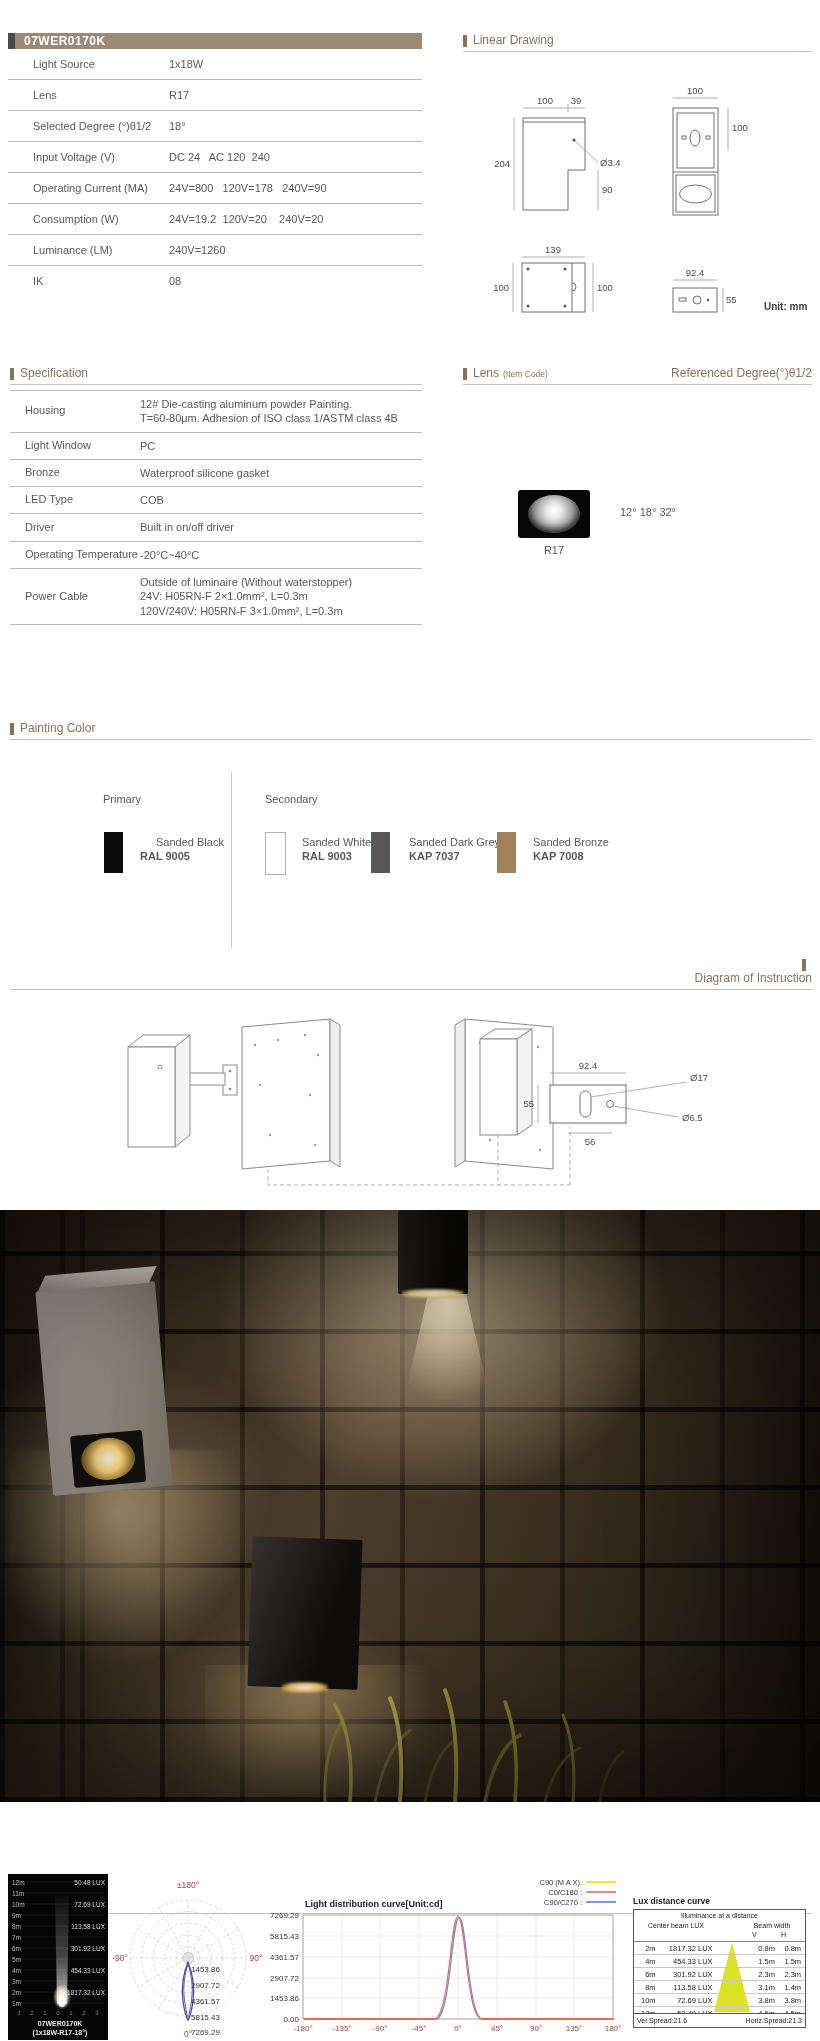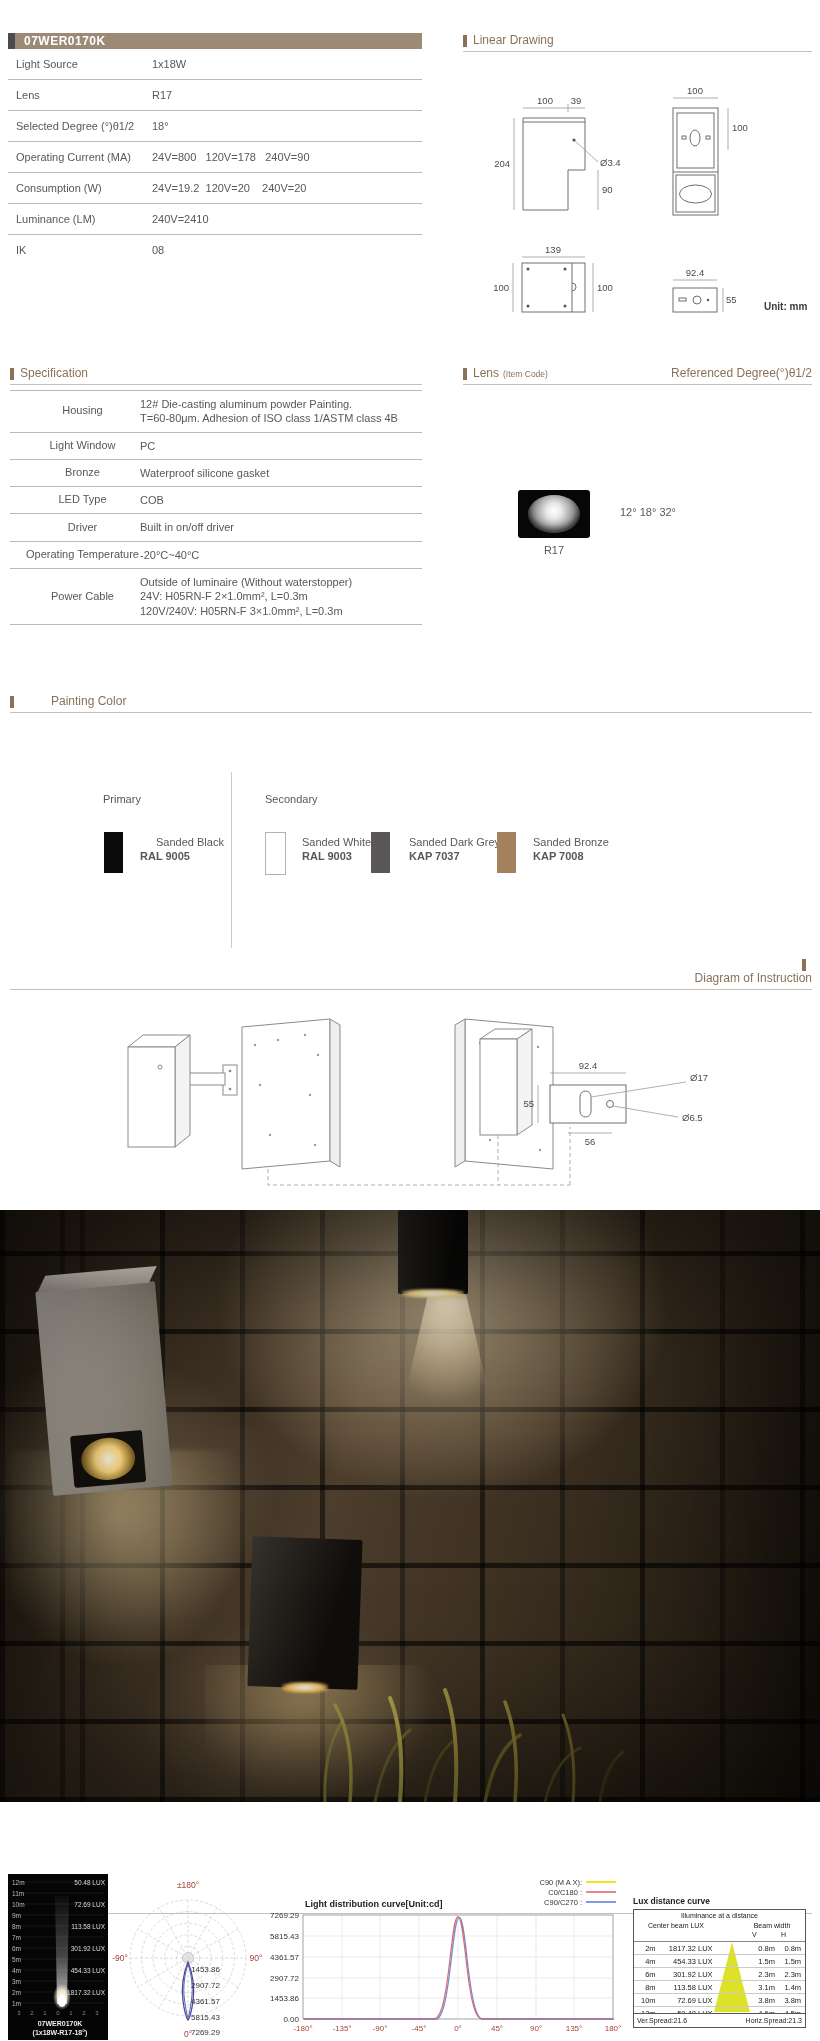--- a/index.html
+++ b/index.html
@@ -19,28 +19,28 @@
 
   
   #prod-title { position:absolute; left:8px; top:33px; width:414px; height:16px; display:flex; }
   .pt-accent { width:7px; background:#4b4b4d; }
   .pt-main { flex:1; background:#9c8a77; color:#fff; font-weight:bold; font-size:12px;
              line-height:16px; padding-left:9px; letter-spacing:.5px; }
   #prod-rows { position:absolute; left:8px; top:49px; width:414px; }
   .prow { display:flex; align-items:center; height:30px; border-bottom:1px solid #bdb9b5;
           font-size:11px; color:#595757; }
   .prow:last-child { border-bottom:none; }
-  .prow .lbl { width:136px; padding-left:8px; flex-shrink:0; }
+  .prow .lbl { width:136px; padding-left:8px; flex-shrink:0;margin-left:17px; }
   .prow .val { flex:1; white-space:pre-wrap; }
 
   
   #spec-table { position:absolute; left:10px; top:390px; width:412px; border-top:1px solid #bdb9b5; }
   .srow { display:flex; align-items:center; border-bottom:1px solid #bdb9b5; padding:6px 0;
           font-size:11px; color:#595757; }
-  .srow .lbl { width:115px; padding-left:15px; flex-shrink:0; line-height:1.25;text-align:center; }
+  .srow .lbl { width:115px; padding-left:15px; flex-shrink:0; line-height:1.25; }
   .srow .val { flex:1; white-space:pre-wrap; line-height:1.3; }
 
   
   #lens-img { position:absolute; left:518px; top:490px; width:72px; height:48px; background:#070707;
               border-radius:3px; display:flex; align-items:center; justify-content:center; }
   #lens-img .glass { width:52px; height:38px; border-radius:50%;
       background:radial-gradient(circle at 50% 42%, #ffffff 0%, #e8e8e8 22%, #9a9a9a 55%, #3c3c3c 85%, #111 100%);
       box-shadow:inset 0 -4px 6px rgba(0,0,0,.6); }
   #lens-caption { position:absolute; left:518px; top:544px; width:72px; text-align:center;
                   font-size:11px; color:#595757; }
@@ -132,30 +132,34 @@
       </div>
     <div class="prow">
         <span class="lbl">Lens</span>
         <span class="val">R17</span>
       </div>
     <div class="prow">
         <span class="lbl">Selected Degree (°)θ1/2</span>
         <span class="val">18°</span>
       </div>
     <div class="prow">
+        <span class="lbl">Input Voltage (V)</span>
+        <span class="val">DC 24   AC 120  240</span>
+      </div>
+    <div class="prow">
         <span class="lbl">Operating Current (MA)</span>
         <span class="val">24V=800   120V=178   240V=90</span>
       </div>
     <div class="prow">
         <span class="lbl">Consumption (W)</span>
         <span class="val">24V=19.2  120V=20    240V=20</span>
       </div>
     <div class="prow">
         <span class="lbl">Luminance (LM)</span>
-        <span class="val">240V=2410</span>
+        <span class="val">240V=1260</span>
       </div>
     <div class="prow">
         <span class="lbl">IK</span>
         <span class="val">08</span>
       </div>
   </div>
 
   <div class="shead" style="left:463px; top:33px; width:349px;">
     <span class="bar"></span>
     <span>Linear Drawing</span>
@@ -274,21 +278,21 @@
     <span>Lens</span>
     <span class="note">(Item Code)</span>
     <span class="right">Referenced Degree(°)θ1/2</span>
   </div>
   <div id="lens-img">
     <div class="glass"></div>
   </div>
   <div id="lens-caption">R17</div>
   <div id="lens-degrees">12° 18° 32°</div>
 
-  <div class="shead" style="left:10px; top:694px; width:802px;gap:31px;">
+  <div class="shead" style="left:10px; top:721px; width:802px;">
     <span class="bar"></span>
     <span>Painting Color</span>
   </div>
   <div class="pc-label" style="left:103px; top:793px;">Primary</div>
   <div class="pc-label" style="left:265px; top:793px;">Secondary</div>
   <div id="pc-divider"></div>
 
   <div class="swatch sw-black" style="left:104px; top:832px;"></div>
   <div class="pc-name" style="left:140px; top:836px;margin-left:16px;">Sanded Black</div>
   <div class="pc-code" style="left:140px; top:850px;">RAL 9005</div>

